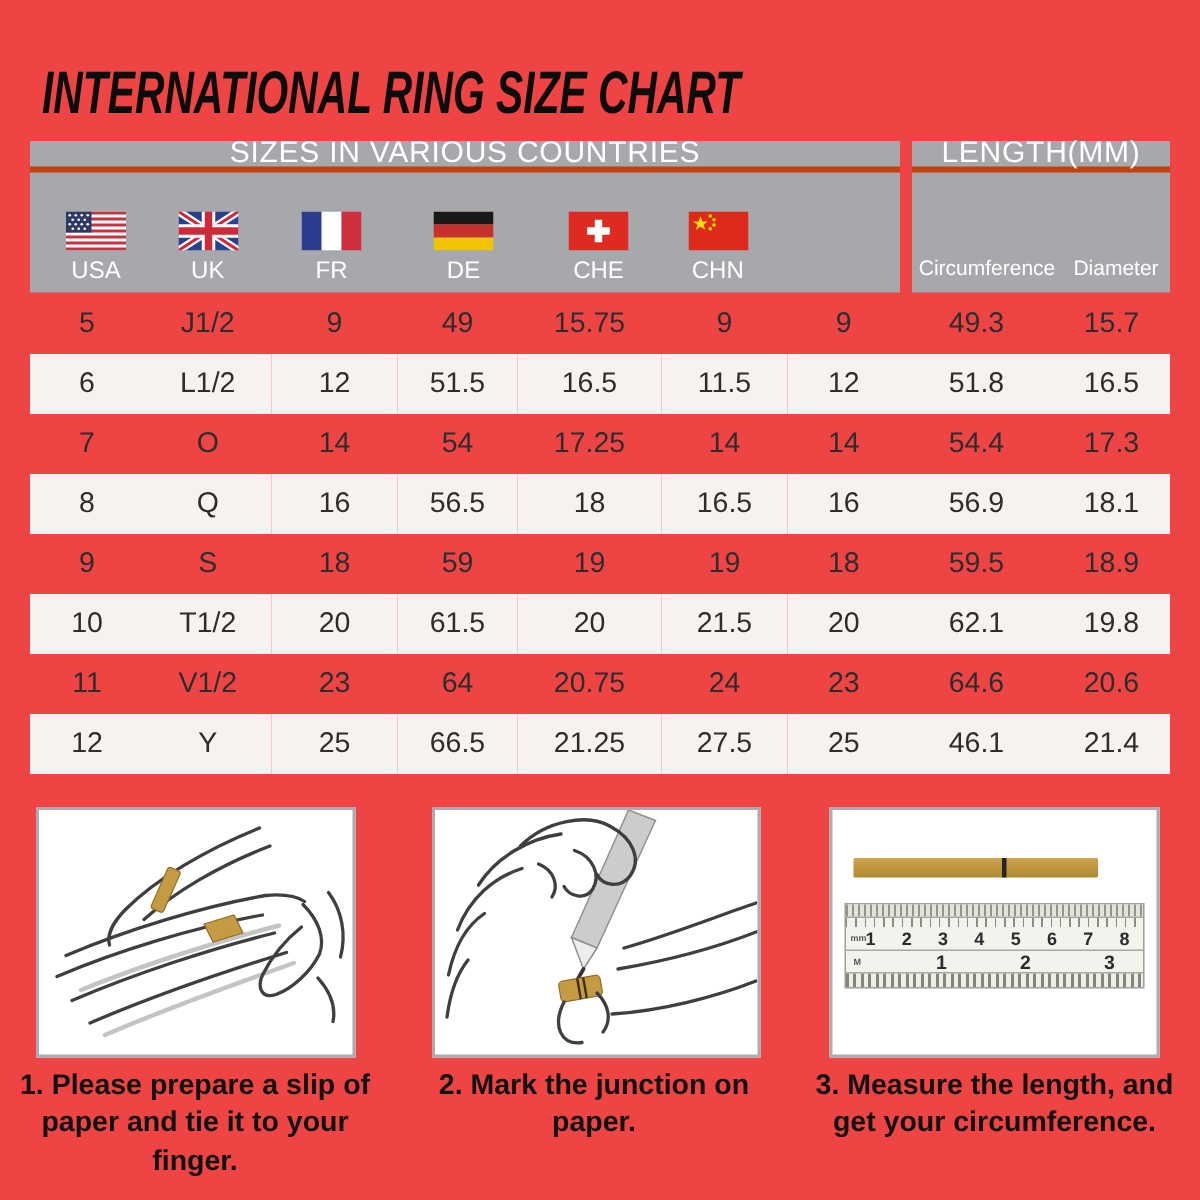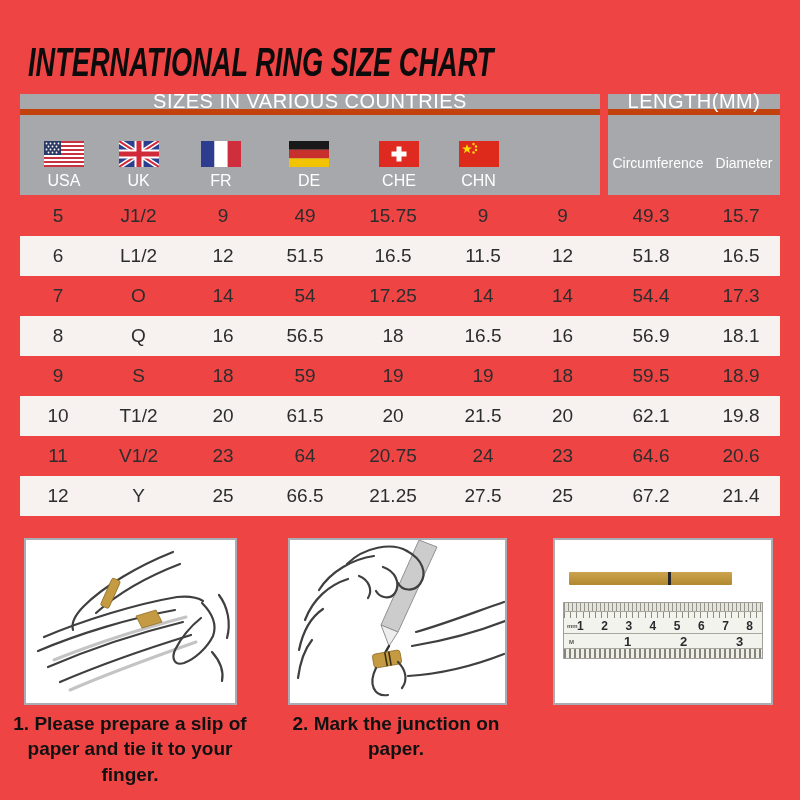--- a/index.html
+++ b/index.html
@@ -15,28 +15,28 @@
     letter-spacing:0;
   }
 
   
   .tbl-header { position:absolute; left:20px; top:94px; width:760px; height:101px; display:flex; }
   .hd-sizes { width:580px; margin-right:8px; }
   .hd-length { width:172px; }
   .hd-section { background:#a6a8ab; display:flex; flex-direction:column; }
   .hd-title {
     height:21px; display:flex; align-items:center; justify-content:center;
-    color:#fff; font-size:20px; border-bottom:6px solid #c2410c; letter-spacing:0.5px;
+    color:#fff; font-size:20px; border-bottom:4px solid #c2410c; letter-spacing:0.5px;
   }
   .flag-row { flex:1; display:flex; }
   .flag-cell { display:flex; flex-direction:column; align-items:center; justify-content:flex-end; padding-bottom:5px; }
   .fc1{width:76px;padding-left:12px;} .fc2{width:85px;} .fc3{width:84px;} .fc4{width:80px;} .fc5{width:96px;} .fc6{width:84px;} .fc7{width:75px;}
   .flag { width:40px; height:26px; margin-bottom:5px; display:block; }
   .flag-label { color:#fff; font-size:16px; }
-  .len-row { flex:1; display:flex; align-items:flex-end; justify-content:center; padding-bottom:24px; color:#fff; font-size:14px; }
+  .len-row { flex:1; display:flex; align-items:flex-end; justify-content:center; padding-bottom:9px; color:#fff; font-size:14px; }
   .len-col-circ { width:100px; text-align:center; }
   .len-col-diam { width:72px; text-align:center; }
 
   
   table.sizes { position:absolute; left:20px; top:196px; width:760px; border-collapse:collapse; table-layout:fixed; }
   table.sizes td { height:40px; text-align:center; vertical-align:middle; font-size:19px; color:#2d2d2d; padding:0; }
   table.sizes tr.alt { background:#f7f2ef; }
 
   
   .panel { position:absolute; top:538px; height:167px; background:#fff; border:2px solid #a9adb3; overflow:hidden; }
@@ -270,21 +270,21 @@
           <td>20.6</td>
         </tr>
         <tr class="alt">
           <td>12</td>
           <td>Y</td>
           <td>25</td>
           <td>66.5</td>
           <td>21.25</td>
           <td>27.5</td>
           <td>25</td>
-          <td>67.2</td>
+          <td>46.1</td>
           <td>21.4</td>
         </tr>
       </tbody>
   </table>
 
   <div class="panel panel-1">
     <svg viewBox="0 0 209 163" preserveAspectRatio="none">
       <g fill="none" stroke="#c4c4c4" stroke-width="3" stroke-linecap="round">
         <path d="M28,120 C70,103 122,87 160,77"></path>
         <path d="M44,150 C88,131 136,114 170,102"></path>
@@ -362,14 +362,15 @@
           <span class="num in-2">2</span>
           <span class="num in-3">3</span>
         </div>
         <div class="teeth"></div>
       </div>
     </div>
   </div>
 
   <div class="caption caption-1">1. Please prepare a slip of paper and tie it to your finger.</div>
   <div class="caption caption-2">2. Mark the junction on paper.</div>
+  <div class="caption caption-3">3. Measure the length, and get your circumference.</div>
 
 </div>
 
 </body></html>

